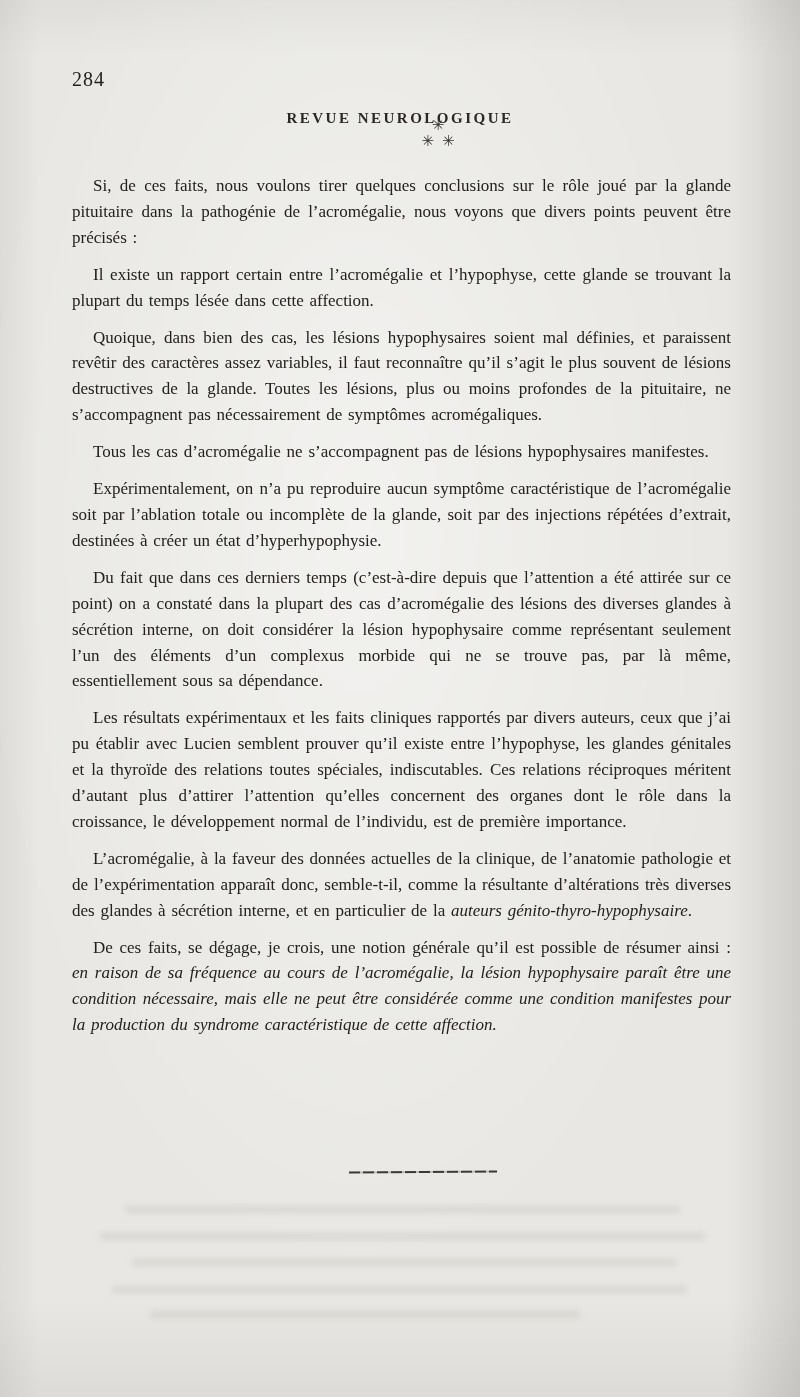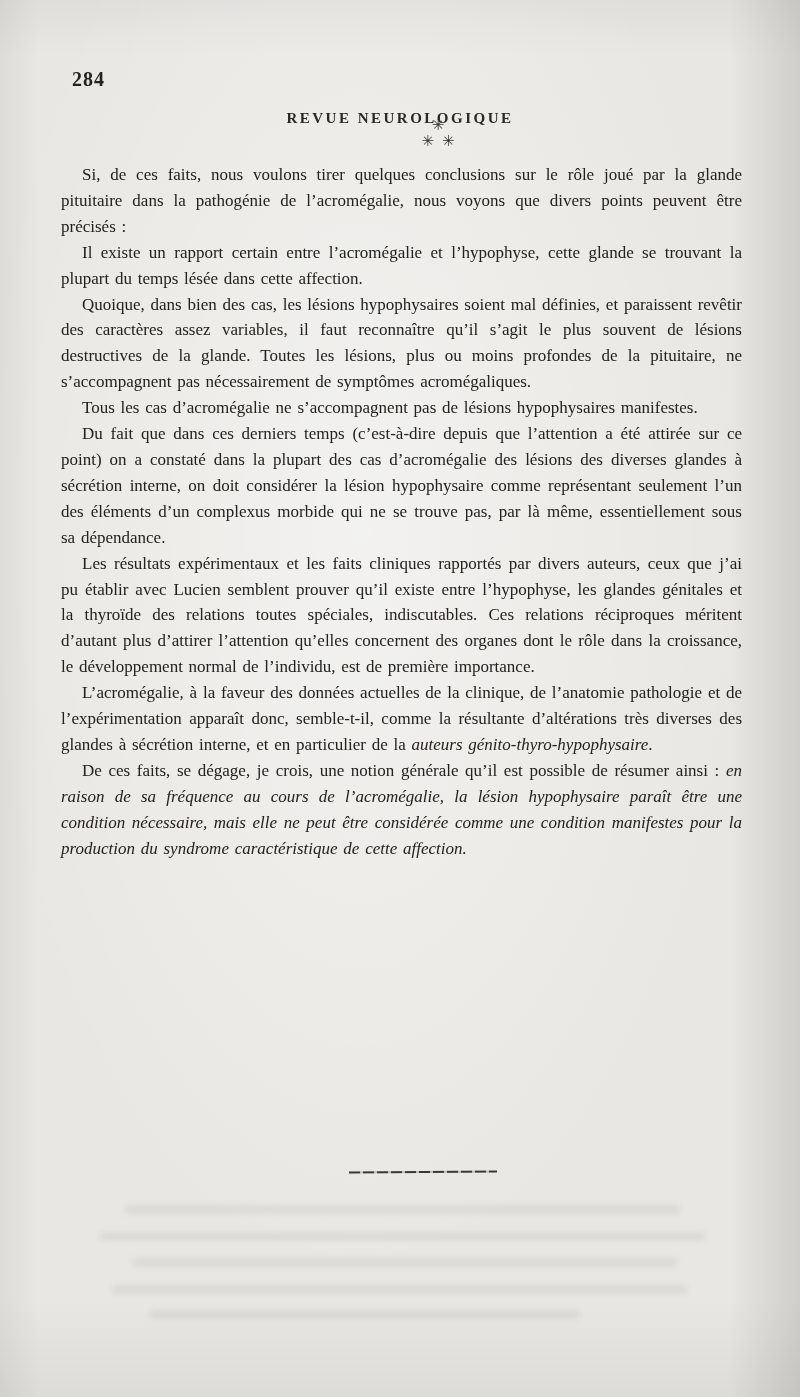--- a/index.html
+++ b/index.html
@@ -16,21 +16,21 @@
     background-image:
       radial-gradient(ellipse at 45% 38%, rgba(255,255,255,0.45), rgba(255,255,255,0) 62%),
       linear-gradient(to right, rgba(0,0,0,0.05), rgba(0,0,0,0) 5%, rgba(0,0,0,0) 91%, rgba(0,0,0,0.11)),
       linear-gradient(to bottom, rgba(0,0,0,0.04), rgba(0,0,0,0) 4%, rgba(0,0,0,0) 93%, rgba(0,0,0,0.05));
   }
   .page-number {
     position: absolute;
     left: 72px;
     top: 68px;
     font-size: 20px;
-    font-weight: 700;
+    font-weight: 400;
     letter-spacing: 1px;
     color: #26231f;
   }
   .running-head {
     position: absolute;
     left: 0;
     top: 74px;
     width: 800px;
     text-align: center;
     font-size: 15px;
@@ -64,21 +64,21 @@
     left: 61px;
     top: 162px;
     width: 681px;
     text-align: justify;
     font-size: 17px;
     line-height: 25.9px;
     color: #24211d;
     word-spacing: 1.5px;
   }
   .body-text p.para {
-    margin: 0;
+    margin: 11px;
     text-indent: 21px;
     font-family: Liberation Serif, serif;
   }
   .body-text .it {
     font-style: italic;
   }
   .section-rule {
     position: absolute;
     top: 1171px;
     left: 349px;
@@ -110,20 +110,21 @@
   <div class="row-bottom">
     <span class="ast">✳</span><span class="ast">✳</span>
   </div>
 </div>
 
 <div class="body-text">
     <p class="para"><span>Si, de ces faits, nous voulons tirer quelques conclusions sur le rôle joué par la glande pituitaire dans la pathogénie de l’acromégalie, nous voyons que divers points peuvent être précisés :</span></p>
     <p class="para"><span>Il existe un rapport certain entre l’acromégalie et l’hypophyse, cette glande se trouvant la plupart du temps lésée dans cette affection.</span></p>
     <p class="para"><span>Quoique, dans bien des cas, les lésions hypophysaires soient mal définies, et paraissent revêtir des caractères assez variables, il faut reconnaître qu’il s’agit le plus souvent de lésions destructives de la glande. Toutes les lésions, plus ou moins profondes de la pituitaire, ne s’accompagnent pas nécessairement de symptômes acromégaliques.</span></p>
     <p class="para"><span>Tous les cas d’acromégalie ne s’accompagnent pas de lésions hypophysaires manifestes.</span></p>
+    <p class="para"><span>Expérimentalement, on n’a pu reproduire aucun symptôme caractéristique de l’acromégalie soit par l’ablation totale ou incomplète de la glande, soit par des injections répétées d’extrait, destinées à créer un état d’hyperhypophysie.</span></p>
     <p class="para"><span>Du fait que dans ces derniers temps (c’est-à-dire depuis que l’attention a été attirée sur ce point) on a constaté dans la plupart des cas d’acromégalie des lésions des diverses glandes à sécrétion interne, on doit considérer la lésion hypophysaire comme représentant seulement l’un des éléments d’un complexus morbide qui ne se trouve pas, par là même, essentiellement sous sa dépendance.</span></p>
     <p class="para"><span>Les résultats expérimentaux et les faits cliniques rapportés par divers auteurs, ceux que j’ai pu établir avec Lucien semblent prouver qu’il existe entre l’hypophyse, les glandes génitales et la thyroïde des relations toutes spéciales, indiscutables. Ces relations réciproques méritent d’autant plus d’attirer l’attention qu’elles concernent des organes dont le rôle dans la croissance, le développement normal de l’individu, est de première importance.</span></p>
     <p class="para"><span>L’acromégalie, à la faveur des données actuelles de la clinique, de l’anatomie pathologie et de l’expérimentation apparaît donc, semble-t-il, comme la résultante d’altérations très diverses des glandes à sécrétion interne, et en particulier de la </span><span class="it">auteurs génito-thyro-hypophysaire</span><span>.</span></p>
     <p class="para"><span>De ces faits, se dégage, je crois, une notion générale qu’il est possible de résumer ainsi : </span><span class="it">en raison de sa fréquence au cours de l’acromégalie, la lésion hypophysaire paraît être une condition nécessaire, mais elle ne peut être considérée comme une condition manifestes pour la production du syndrome caractéristique de cette affection.</span></p>
   </div>
 
 <div class="section-rule"></div>
 
 <div class="ghost" style="left:125px; top:1206px; width:555px; height:7px;"></div>
 <div class="ghost" style="left:100px; top:1233px; width:605px; height:7px;"></div>

